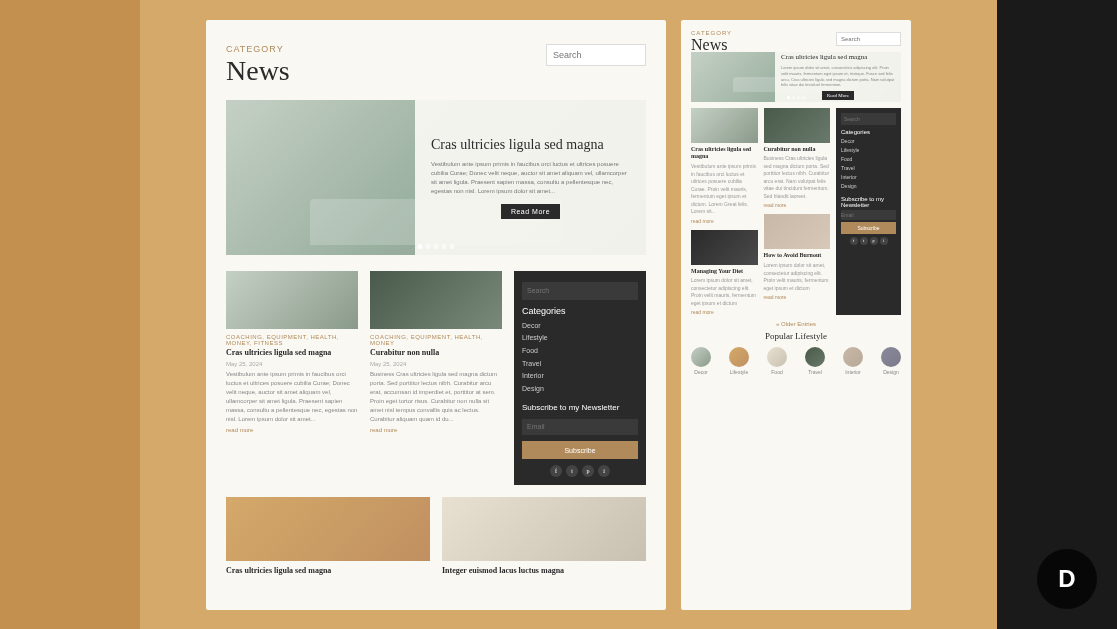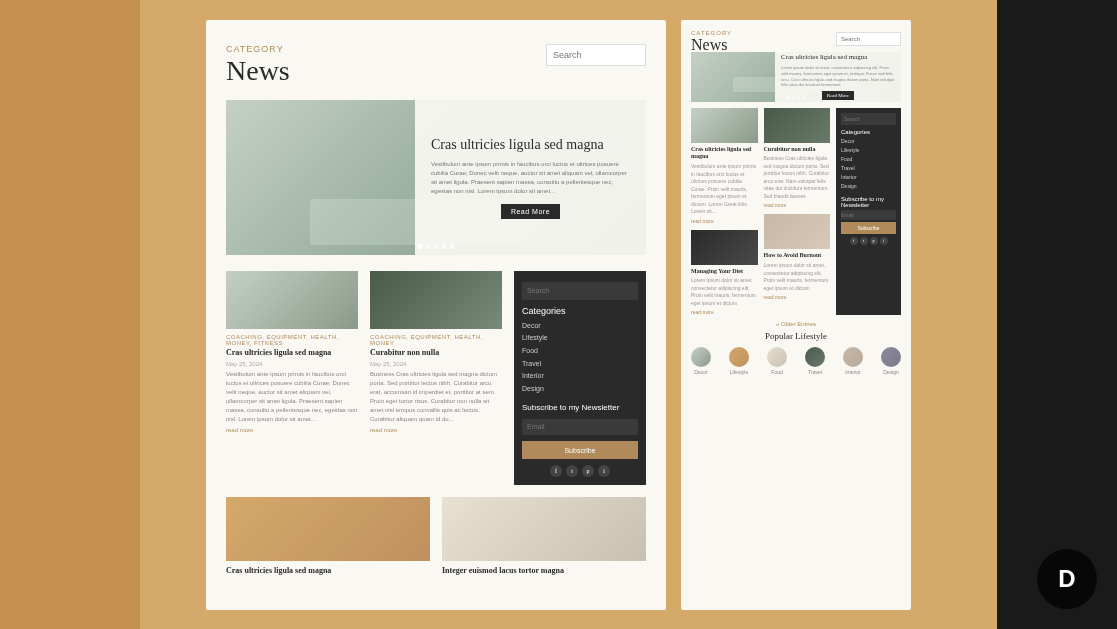--- a/index.html
+++ b/index.html
@@ -710,21 +710,21 @@
       </div>
     </div>
 
     <div class="cards-grid-2">
       <div class="card">
         <div class="card2-img img-woman"></div>
         <div class="card-title">Cras ultricies ligula sed magna</div>
       </div>
       <div class="card">
         <div class="card2-img img-room"></div>
-        <div class="card-title">Integer euismod lacus tortor magna</div>
+        <div class="card-title">Integer euismod lacus luctus magna</div>
       </div>
     </div>
   </div>
 
   <div class="right-preview">
     <div class="rp-header">
       <div class="rp-category">Category</div>
       <div class="rp-title">News</div>
       <input class="rp-search" type="text" style="position: relative; top: auto; right: auto; display: block; margin-top: -28px; margin-left: auto; width: 65px;" placeholder="Search">
     </div>

